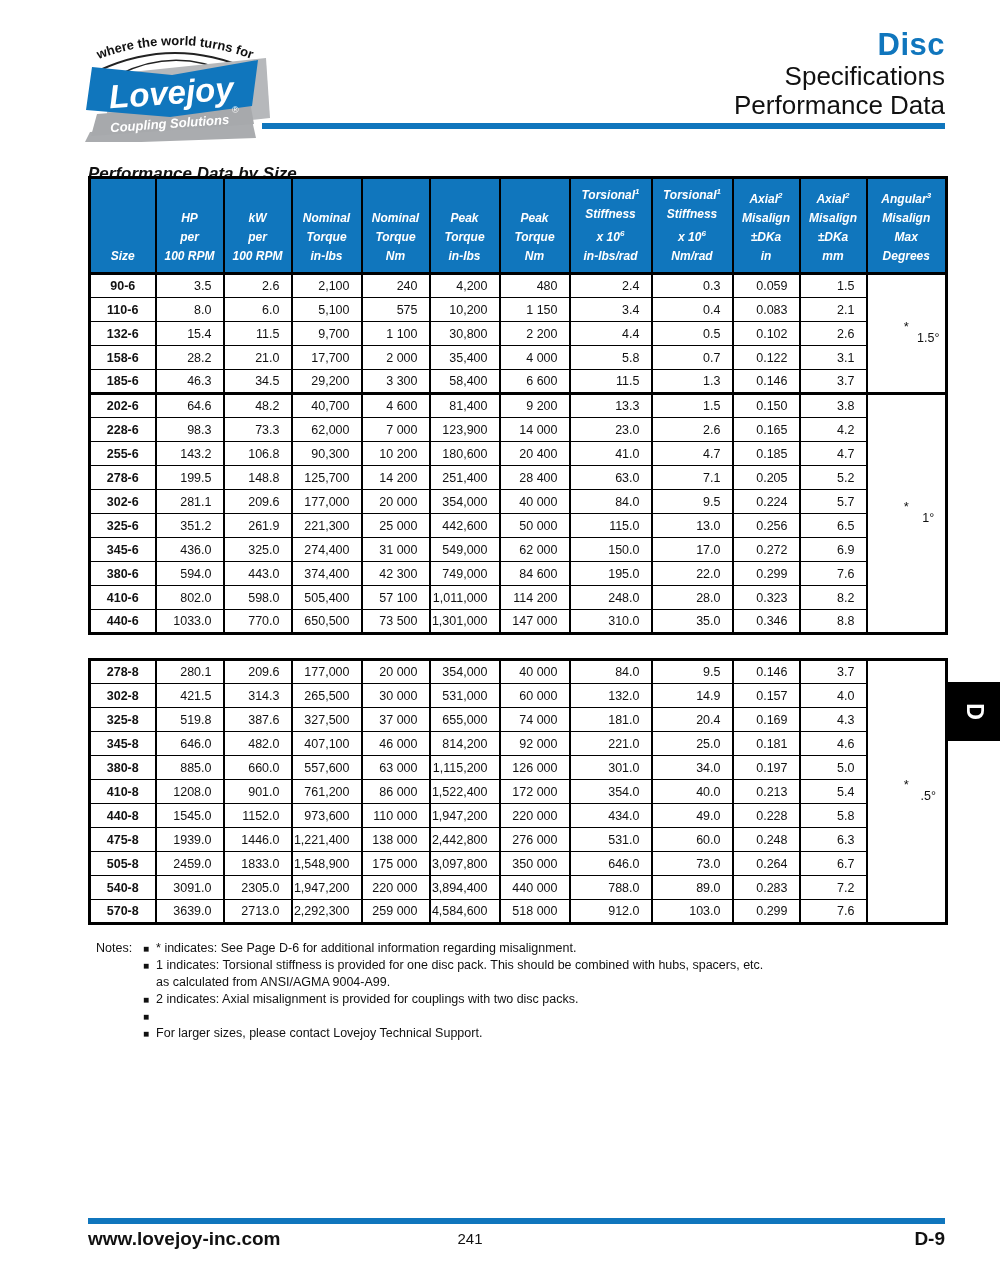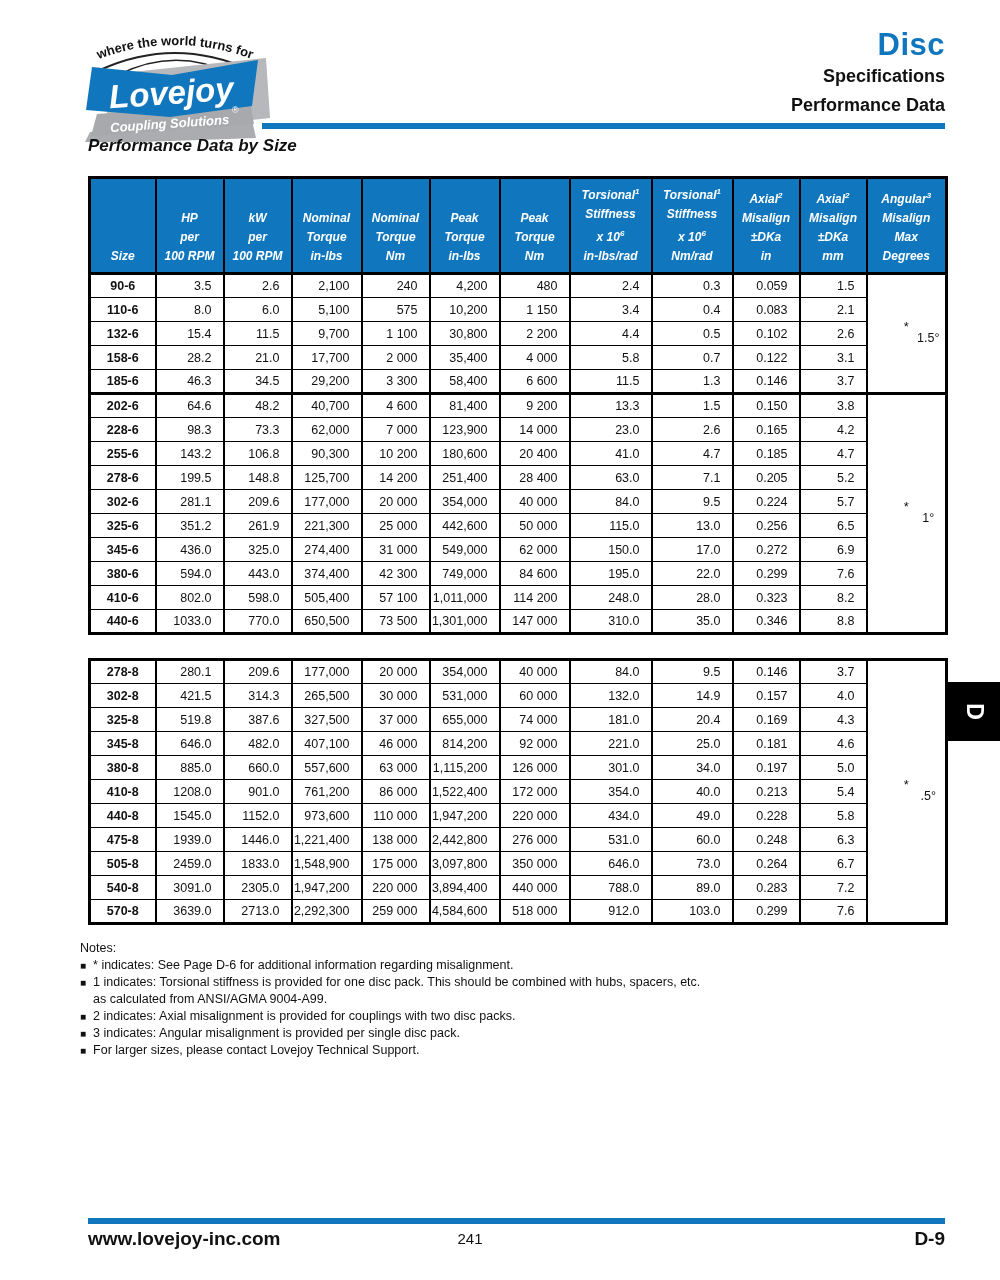--- a/index.html
+++ b/index.html
@@ -6,23 +6,23 @@
   * { box-sizing:border-box; margin:0; padding:0; }
   body {
     width:1000px; height:1280px; position:relative; background:#fff;
     font-family:"Liberation Sans", sans-serif; color:var(--ink);
     overflow:hidden;
   }
   
   .logo { position:absolute; left:60px; top:20px; }
   .title-block { position:absolute; right:55px; top:28px; text-align:right; }
   .title-product { color:var(--blue); font-size:31px; font-weight:bold; line-height:34px; letter-spacing:.5px; }
-  .title-sub { font-size:18px; font-weight:bold; line-height:29px; }
+  .title-sub { font-size:26px; font-weight:normal; line-height:29px; }
   .header-rule { position:absolute; left:262px; top:123px; width:683px; height:6px; background:var(--blue); }
-  .section-title { position:absolute; left:88px; top:136px; font-size:17px; font-weight:bold; font-style:italic; }
+  .section-title { position:absolute; left:88px; top:164px; font-size:17px; font-weight:bold; font-style:italic; }
   
   table { border-collapse:collapse; table-layout:fixed; width:857px; border:3px solid #000; }
   .tbl1 { position:absolute; left:88px; top:176px; }
   .tbl2 { position:absolute; left:88px; top:658px; }
   thead th {
     background:var(--blue); color:#fff; font-size:12px; font-weight:bold;
     border:2px solid #000; border-bottom:3px solid #000;
     height:86px; vertical-align:bottom; padding:3px 1px 6px; text-align:center;font-style:italic;
   }
   thead th div { line-height:19px; }
@@ -31,21 +31,21 @@
     border:1px solid #000; border-left:2px solid #000; border-right:2px solid #000;
     height:24px; font-size:12.5px; background:#fff;
   }
   tbody tr.group-start td { border-top:3px solid #000; }
   td.size-cell { text-align:center; font-weight:bold; }
   td.num-cell { text-align:right; padding-right:11px; }
   td.angular-cell { text-align:center; vertical-align:middle; font-size:12.5px; }
   td.angular-cell .star { line-height:9px; font-size:13px; }
   td.angular-cell .deg { line-height:15px;margin-left:44px; }
   
-  .notes { position:absolute; left:80px; top:940px; display:flex; font-size:12.5px;flex-direction:column; }
+  .notes { position:absolute; left:96px; top:940px; display:flex; font-size:12.5px; }
   .notes-label { width:47px; font-weight:normal; line-height:17px; }
   .note-item { display:flex; gap:7px; line-height:17px; }
   .note-bullet { font-size:10px; line-height:17px; }
   .note-text { max-width:622px; }
   
   .side-tab { position:absolute; left:948px; top:682px; width:52px; height:59px; background:#000;
     display:flex; align-items:center; justify-content:center; }
   .side-tab span { color:#fff; font-weight:bold; font-size:23px; transform:rotate(90deg); }
   .footer-rule { position:absolute; left:88px; top:1218px; width:857px; height:6px; background:var(--blue); }
   .footer-web { position:absolute; left:88px; top:1228px; font-size:19px; font-weight:bold; }
@@ -546,21 +546,20 @@
       <div class="note-item">
         <span class="note-bullet">■</span>
         <span class="note-text">1 indicates: Torsional stiffness is provided for one disc pack. This should be combined with hubs, spacers, etc. as calculated from ANSI/AGMA 9004-A99.</span>
       </div>
       <div class="note-item">
         <span class="note-bullet">■</span>
         <span class="note-text">2 indicates: Axial misalignment is provided for couplings with two disc packs.</span>
       </div>
       <div class="note-item">
         <span class="note-bullet">■</span>
-        <span class="note-text">3 indicates: Angular misalignment is provided per single disc pack.</span>
       </div>
       <div class="note-item">
         <span class="note-bullet">■</span>
         <span class="note-text">For larger sizes, please contact Lovejoy Technical Support.</span>
       </div>
     </div>
 </div>
 
 <div class="side-tab">
   <span>D</span>

